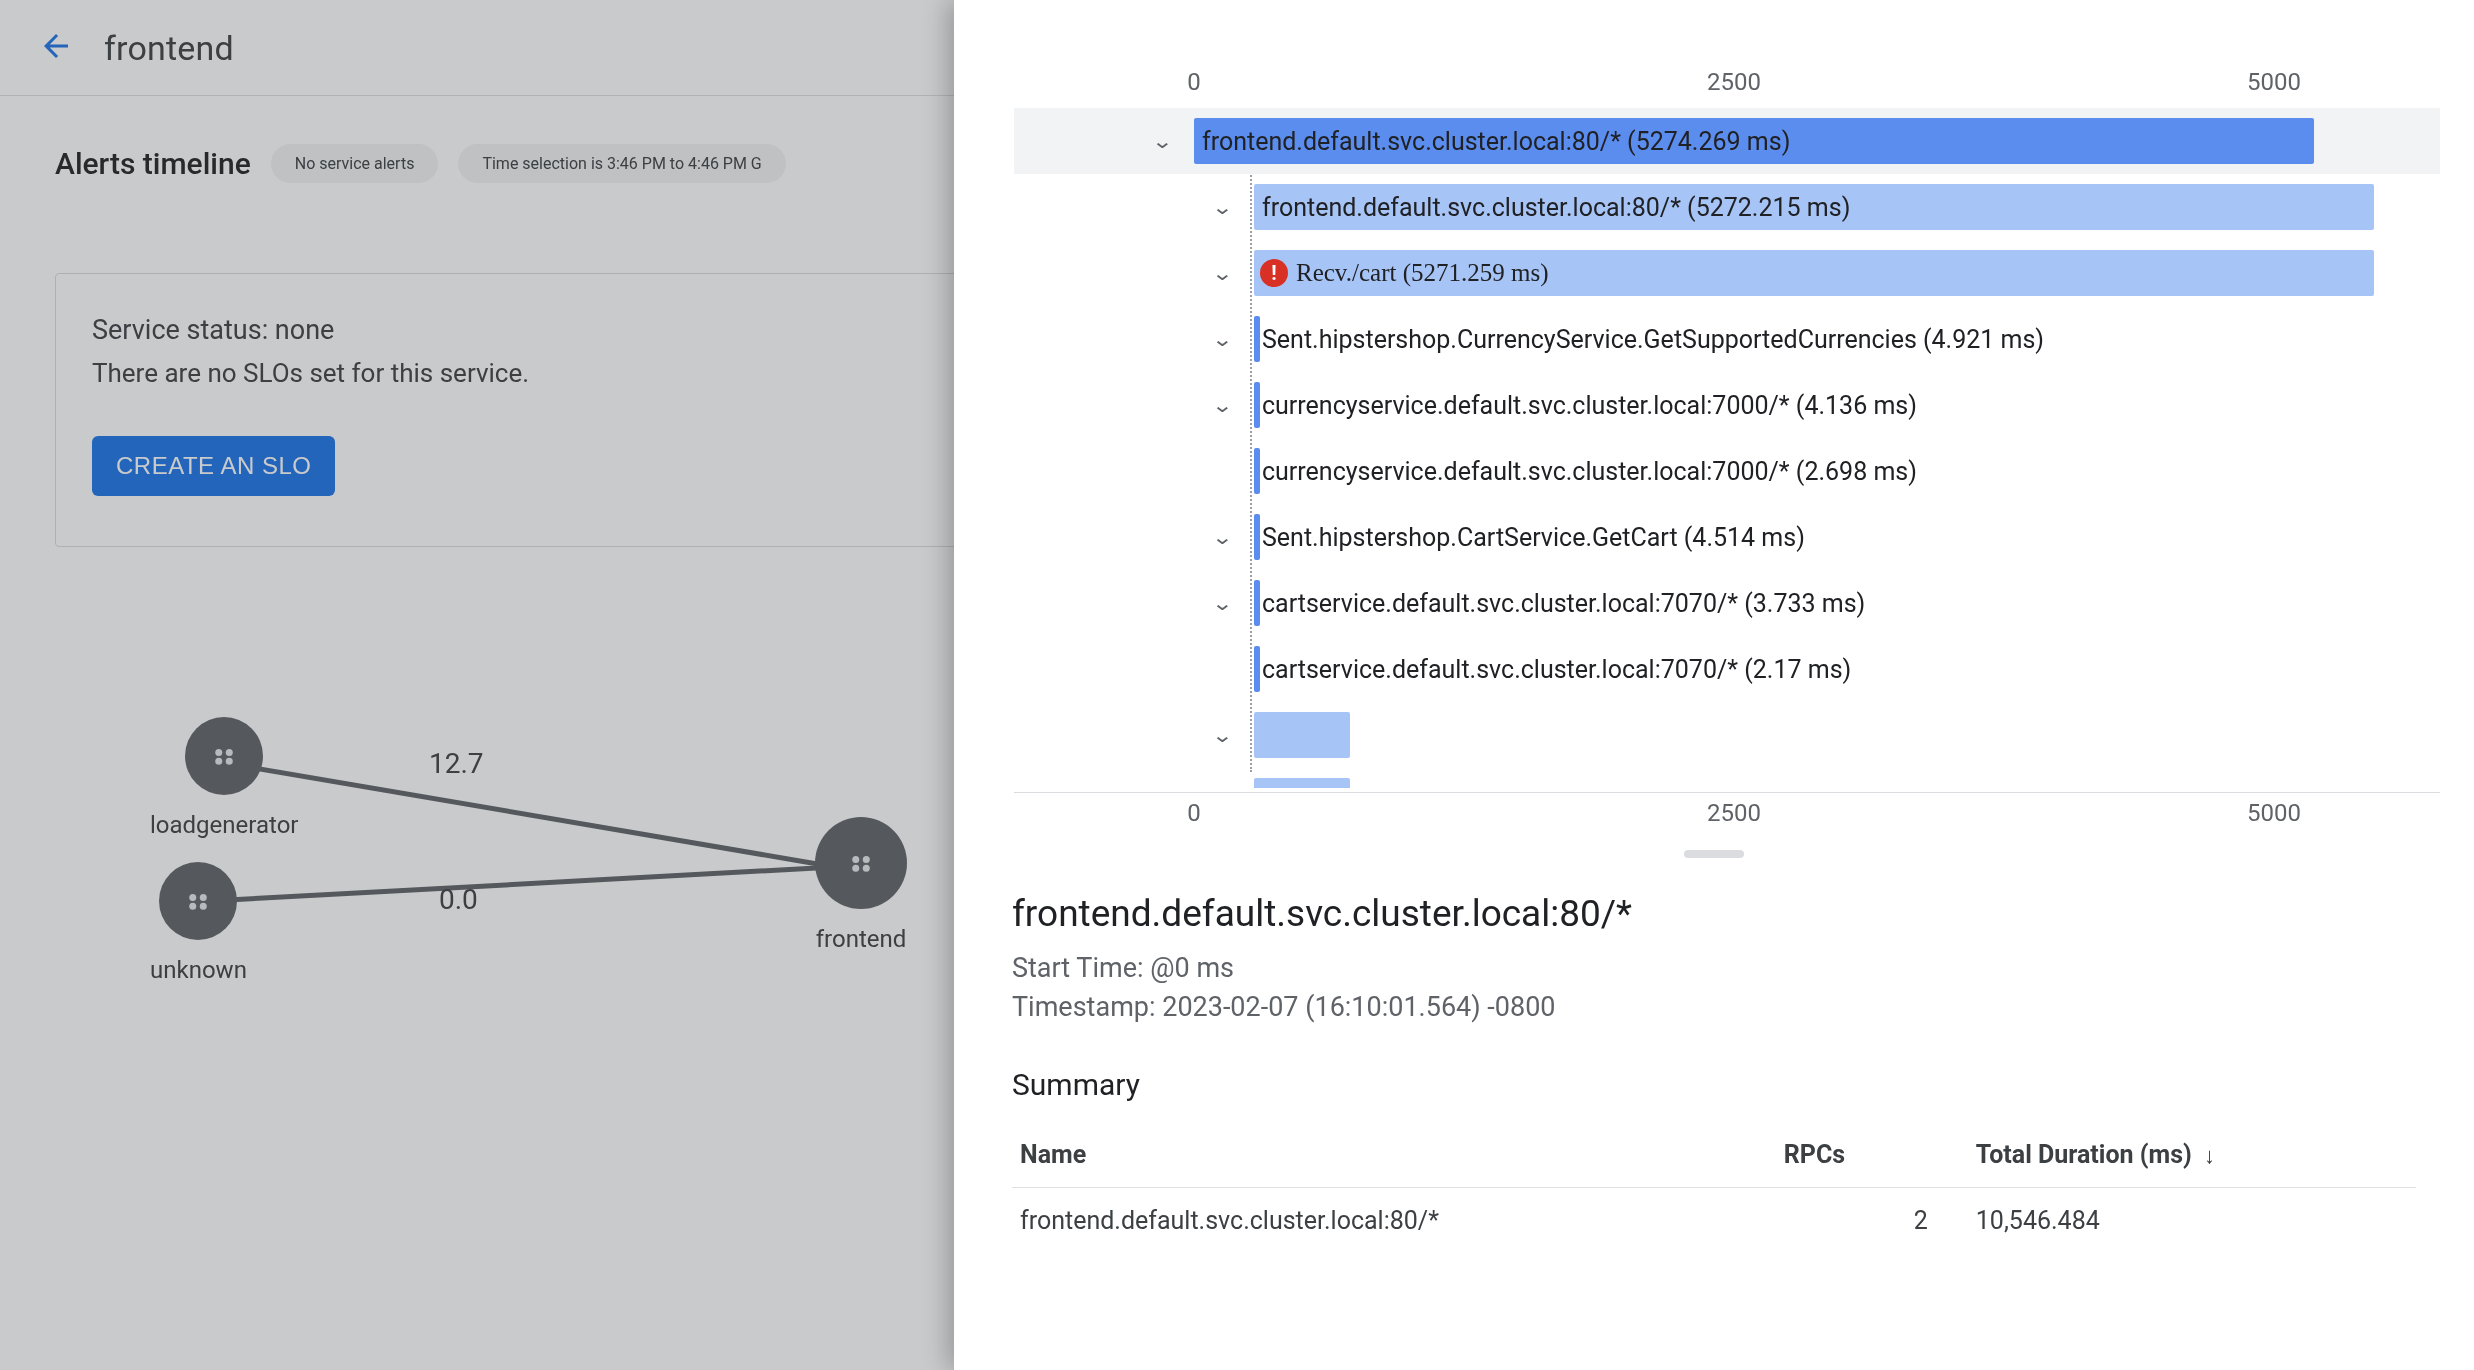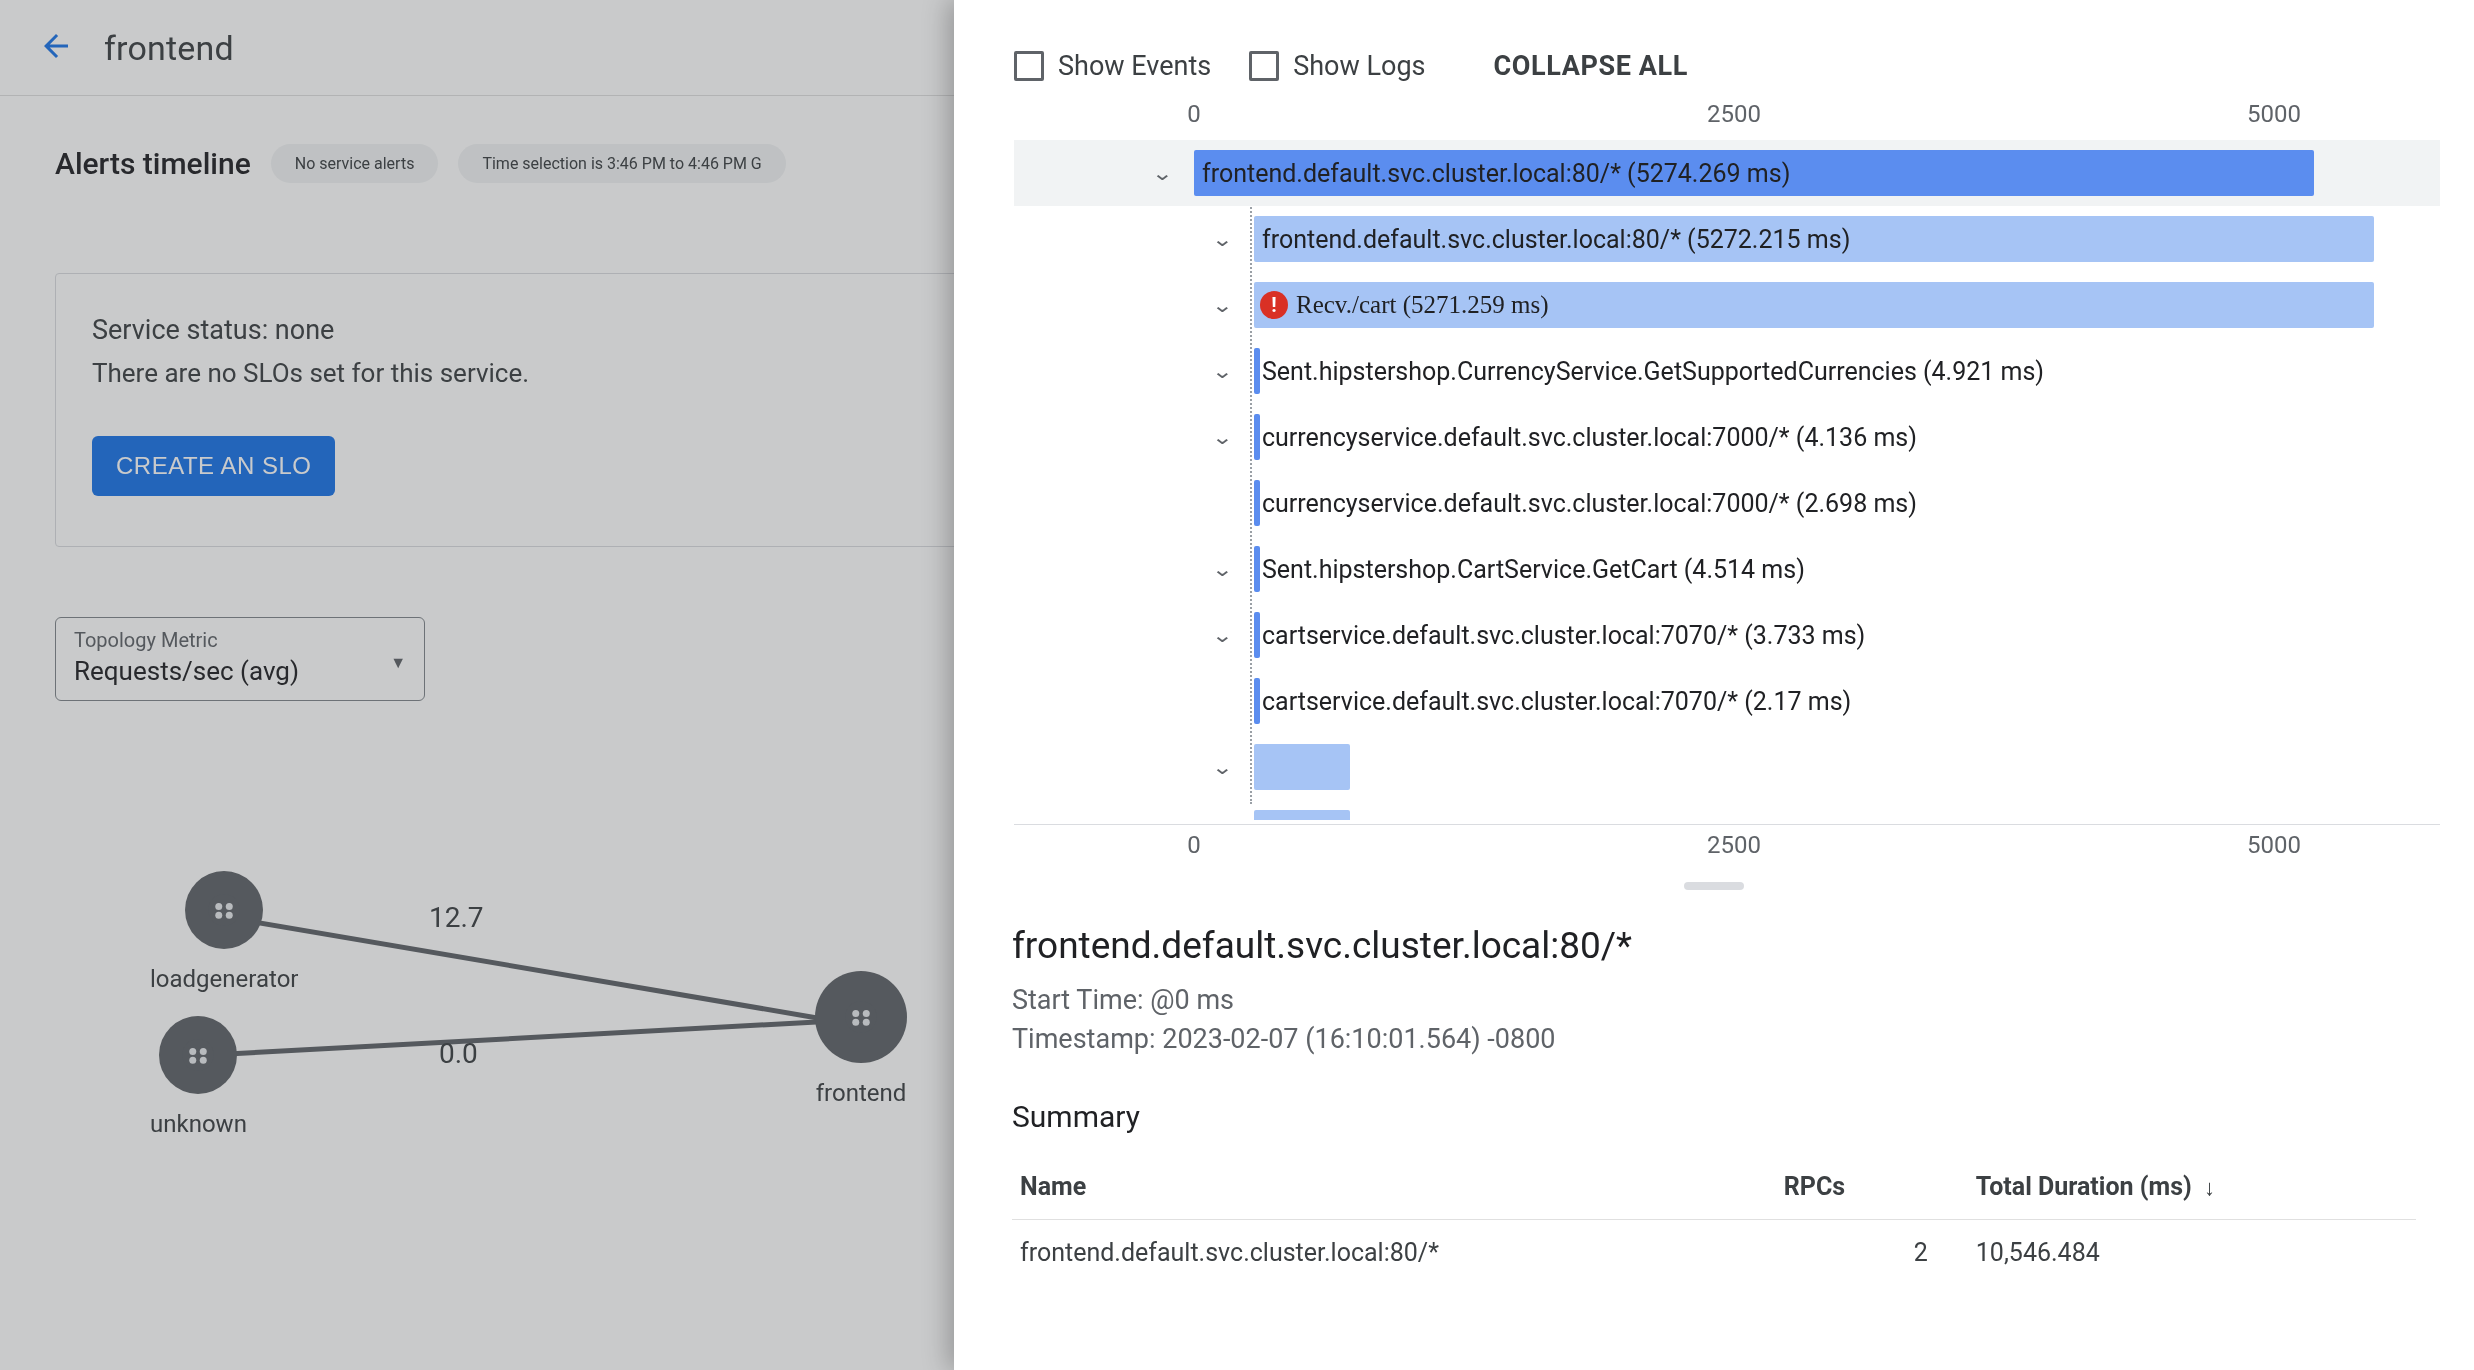--- a/index.html
+++ b/index.html
@@ -102,25 +102,20 @@
       <div class="pill">No service alerts</div>
       <div class="pill">Time selection is 3:46 PM to 4:46 PM G</div>
     </div>
 
     <div class="card">
       <h2>Service status: none</h2>
       <p>There are no SLOs set for this service.</p>
       <button class="create-slo">CREATE AN SLO</button>
     </div>
 
-    <div class="metric-select">
-      <div class="label">Topology Metric</div>
-      <div class="value">Requests/sec (avg)</div>
-      <div class="chev">▼</div>
-    </div>
 
     <div class="topology">
       <svg class="edges">
         <line x1="135" y1="70" x2="780" y2="180"></line>
         <line x1="135" y1="215" x2="780" y2="180"></line>
       </svg>
       <div class="node" style="left:95px; top:30px;">
         <div class="circle">
           <svg viewBox="0 0 24 24">
               <circle cx="12" cy="12" r="9" fill="#5f6368"></circle>
@@ -159,31 +154,20 @@
       <div class="edge-label" style="left:374px; top:60px;">12.7</div>
       <div class="edge-label" style="left:384px; top:196px;">0.0</div>
     </div>
   </div>
 </div>
 
 <div class="scrim"></div>
 
 <div class="panel">
   <div class="panel-top">
-    <div class="controls">
-      <label class="checkbox">
-        <span class="box"></span>
-        <span>Show Events</span>
-      </label>
-      <label class="checkbox">
-        <span class="box"></span>
-        <span>Show Logs</span>
-      </label>
-      <div class="collapse-all">COLLAPSE ALL</div>
-    </div>
 
     <div class="axis">
       <span class="t0">0</span>
       <span class="t1">2500</span>
       <span class="t2">5000</span>
     </div>
 
     <div class="spans" id="spans">
       <div class="vline"></div>
 

